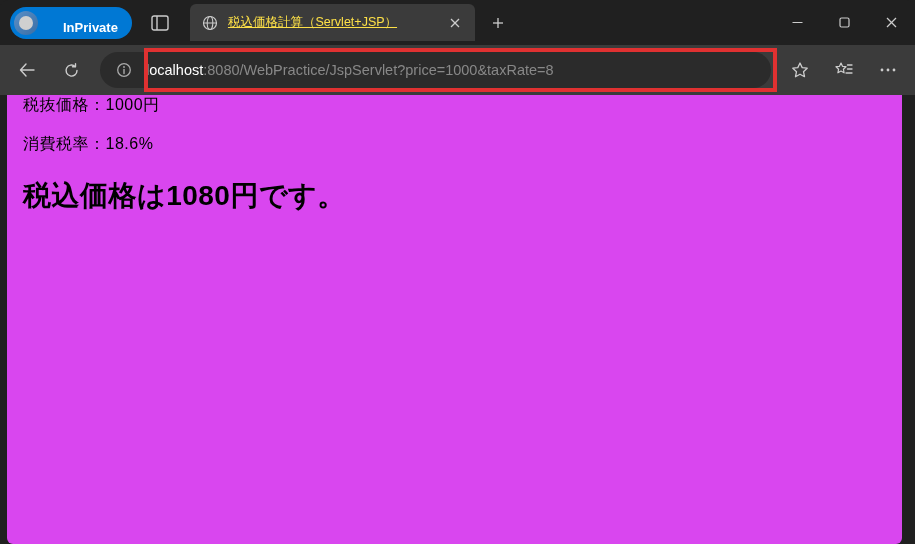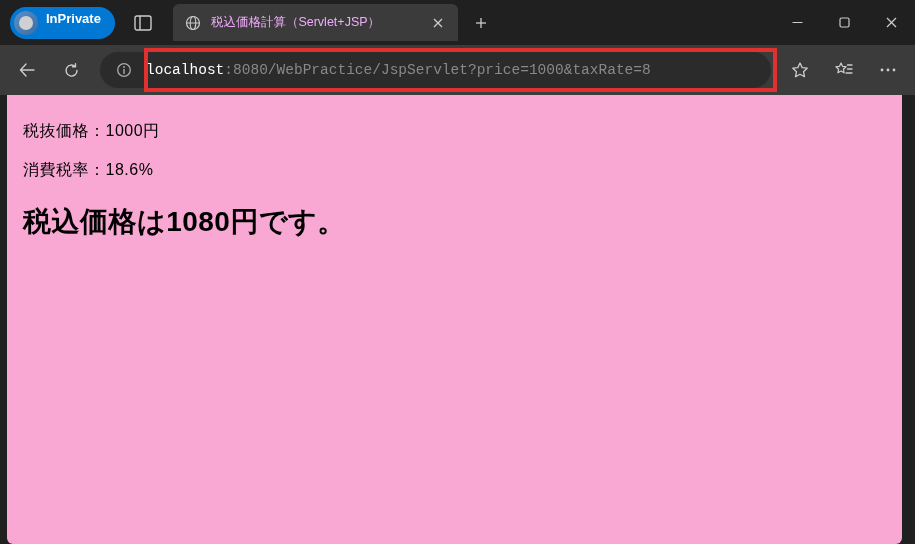--- a/index.html
+++ b/index.html
@@ -18,25 +18,25 @@
     }
     .titlebar {
       height: 45px;
       background: #202020;
       display: flex;
       align-items: center;
       padding-left: 10px;
     }
     .inprivate-badge {
       display: flex;
-      align-items: flex-start;
+      align-items: flex-end;
       background: #0078d4;
       border-radius: 16px;
       padding: 4px 14px 4px 4px;
-      gap: 8px;
+      gap: 25px;
       height: 32px;
     }
     .inprivate-avatar {
       width: 24px;
       height: 24px;
       border-radius: 50%;
       background: linear-gradient(135deg, #5a8fc7 0%, #3a6ea5 100%);
       display: flex;
       align-items: center;
       justify-content: center;
@@ -73,23 +73,24 @@
       gap: 10px;
       height: 37px;
       min-width: 285px;
     }
     .tab-icon {
       width: 16px;
       height: 16px;
       color: #ccc;
     }
     .tab-title {
-      color: #f0abfc;
+      color: #fde047;
       font-size: 12.5px;
       flex: 1;
+      text-decoration: underline;
     }
     .tab-close {
       width: 24px;
       height: 24px;
       display: flex;
       align-items: center;
       justify-content: center;
       color: #ccc;
       cursor: pointer;
       border-radius: 3px;
@@ -119,21 +120,20 @@
       color: #ccc;
       cursor: pointer;
     }
     .toolbar {
       height: 50px;
       background: #3b3b3b;
       display: flex;
       align-items: center;
       padding: 8px 8px;
       gap: 6px;
-      font-family: Liberation Mono, monospace;
     }
     .nav-btn {
       width: 38px;
       height: 38px;
       display: flex;
       align-items: center;
       justify-content: center;
       color: #ccc;
       cursor: pointer;
       border-radius: 4px;
@@ -180,24 +180,24 @@
     }
     .url-host {
       color: #fff;
     }
     .toolbar-right {
       display: flex;
       align-items: center;
       gap: 6px;
     }
     .viewport {
-      background: #f9a8d4;
+      background: #d946ef;
       height: calc(100% - 95px);
       margin: 0 13px 7px 7px;
-      padding: 26px 16px;
+      padding: 0 16px;
       border-radius: 0 0 6px 6px;
     }
     .page-p {
       font-size: 16px;
       color: #000;
       font-family: "MS PGothic", "Yu Gothic", sans-serif;
       margin-bottom: 18px;
       letter-spacing: 0.5px;
     }
     .page-h2 {

